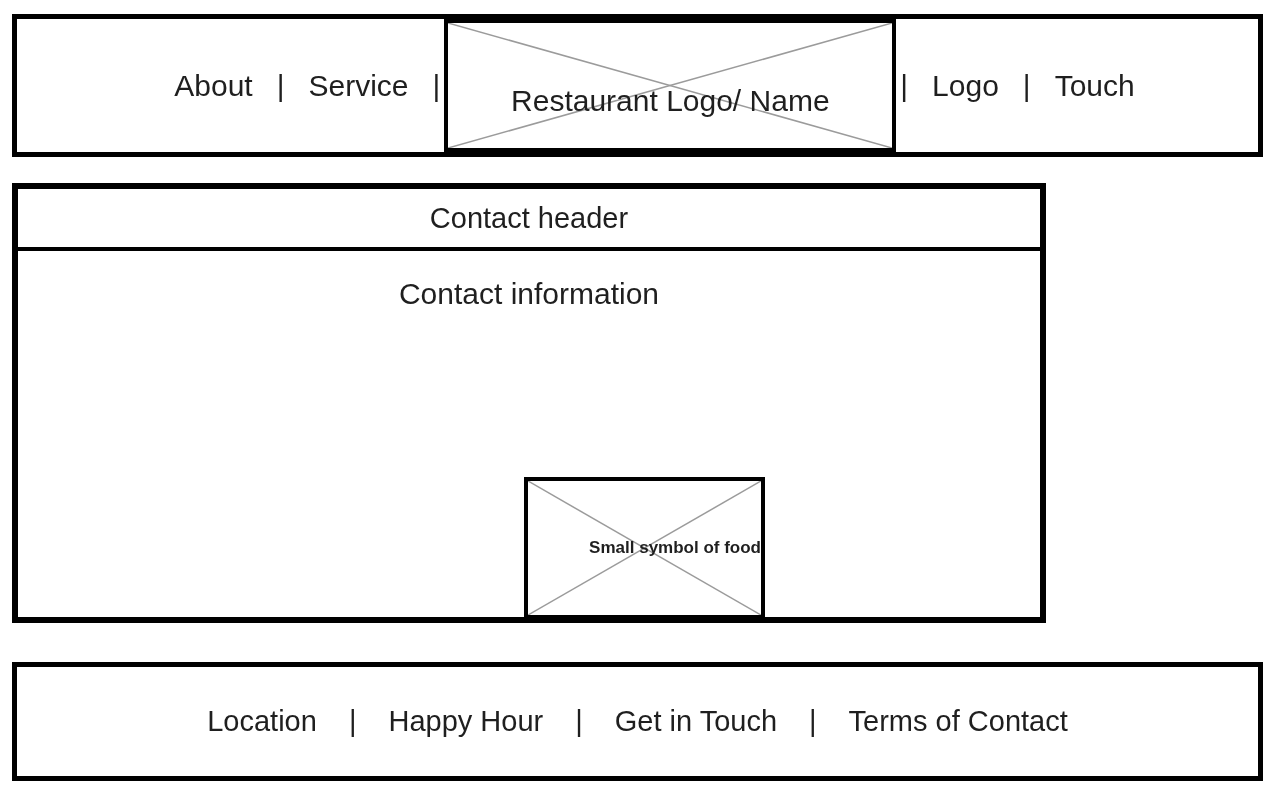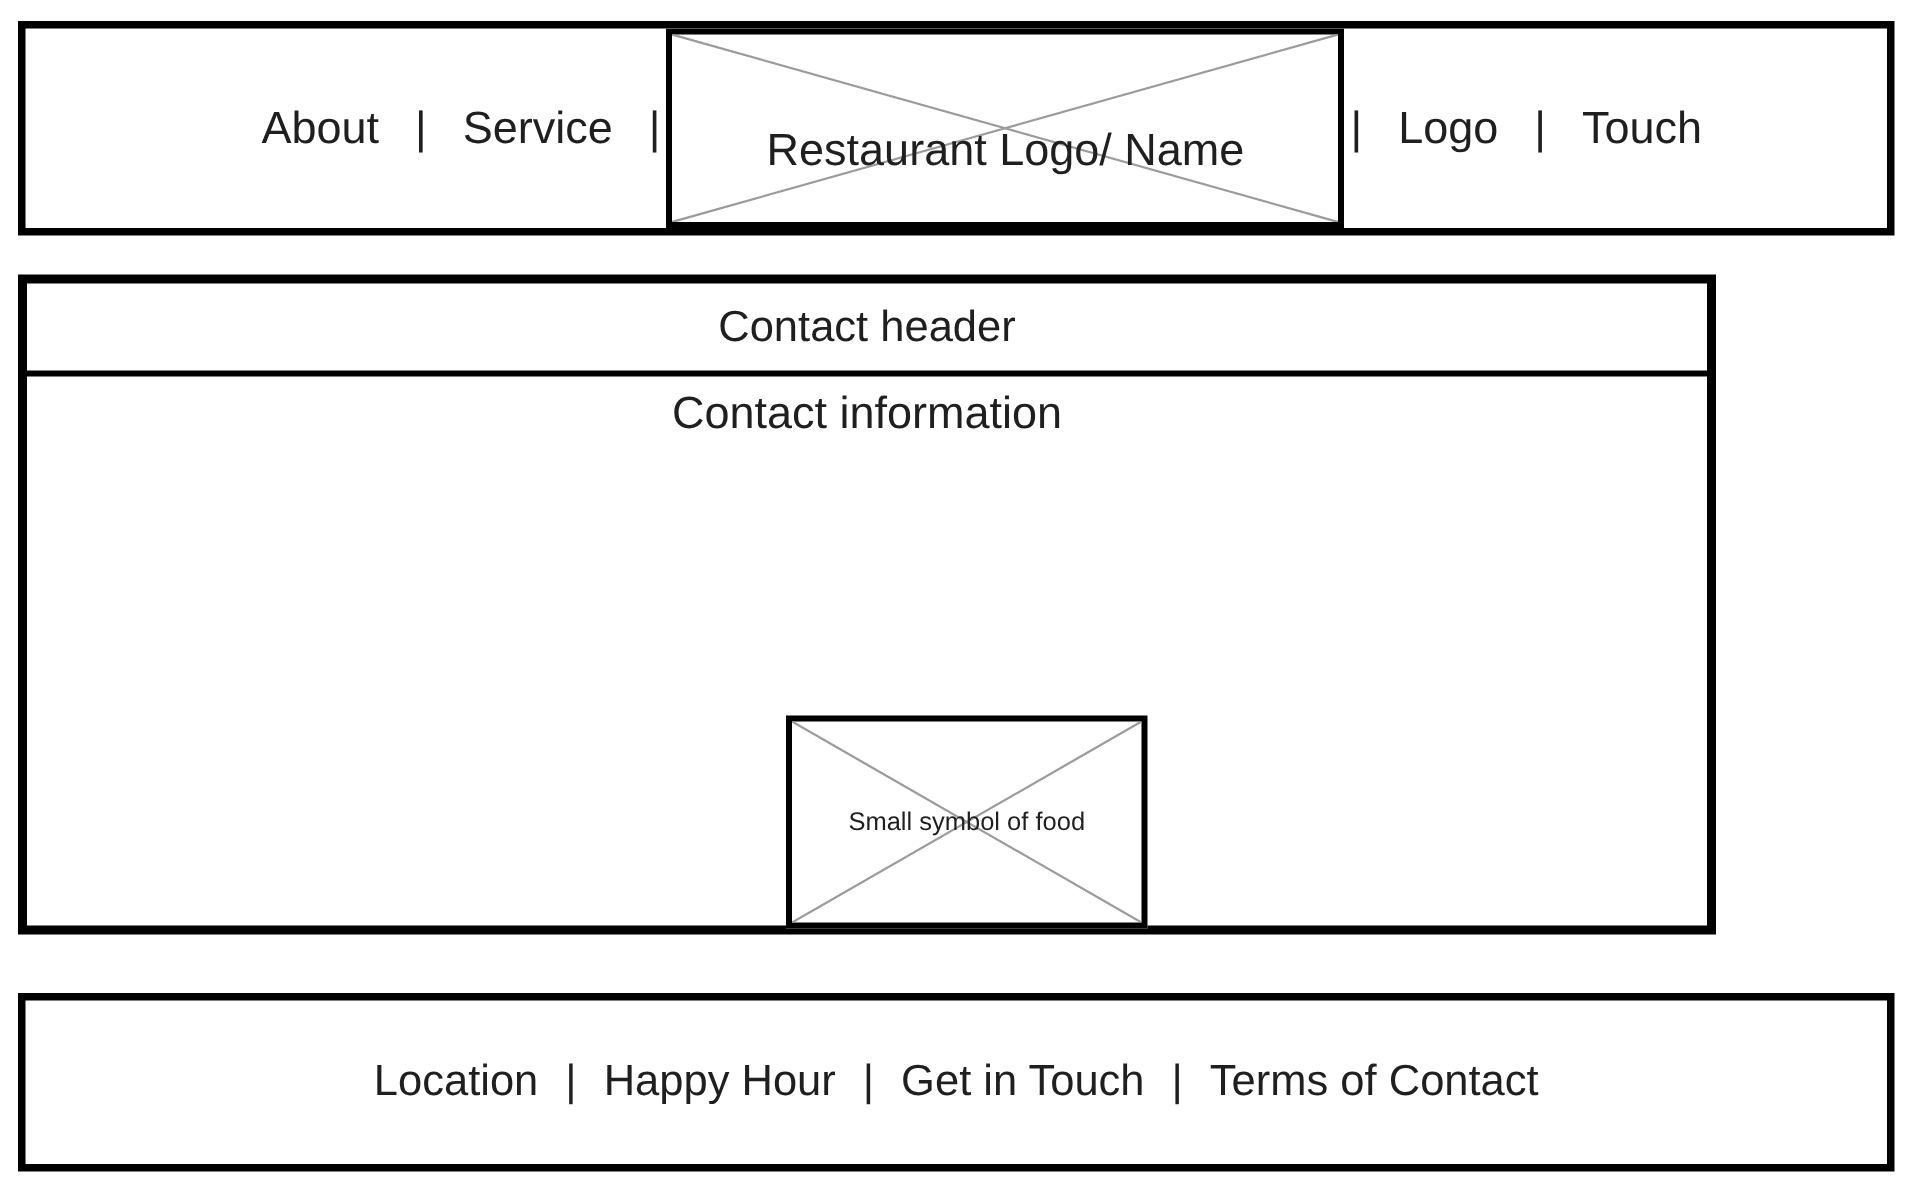--- a/index.html
+++ b/index.html
@@ -51,56 +51,56 @@
   .cross line {
     stroke: var(--placeholder-line-color);
     stroke-width: 1.5px;
     vector-effect: non-scaling-stroke;
   }
   .logo-label { position: relative; font-size: 30px; margin-top: 30px; }
 
   
   .contact-section {
     position: absolute; left: 12px; top: 183px;
-    width: 1132px; height: 440px;
+    width: 1034px; height: 440px;
     border: 6px solid var(--border-color);
     background: var(--background-color);
   }
   .contact-header {
     height: 62px;
     border-bottom: 4px solid var(--border-color);
     display: flex; align-items: center; justify-content: center;
     font-size: 29px;
   }
   .contact-body {
     position: relative;
     height: 362px;
   }
   .contact-info-title {
-    padding-top: 8px;
+    padding-top: 26px;
     text-align: center;
     font-size: 30px;
   }
   .food-box {
     position: absolute;
     left: 506px; bottom: -6px;
     width: 241px; height: 142px;
     border: 4px solid var(--border-color);
     background: var(--background-color);
-    display: flex; align-items: center; justify-content: center;
+    display: flex; align-items: center; justify-content: flex-end; font-weight: bold;
   }
   .food-label { position: relative; font-size: 17px; }
 
   
   .footer-bar {
     position: absolute; left: 12px; top: 662px;
     width: 1251px; height: 119px;
     border: 5px solid var(--border-color);
     display: flex; align-items: center; justify-content: center;
-    gap: 18px;
+    gap: 32px;
     font-size: 29px;
     white-space: nowrap;
   }
   .footer-link { cursor: pointer; }
 </style>
 </head>
 <body>
 
 <div class="page">
 

